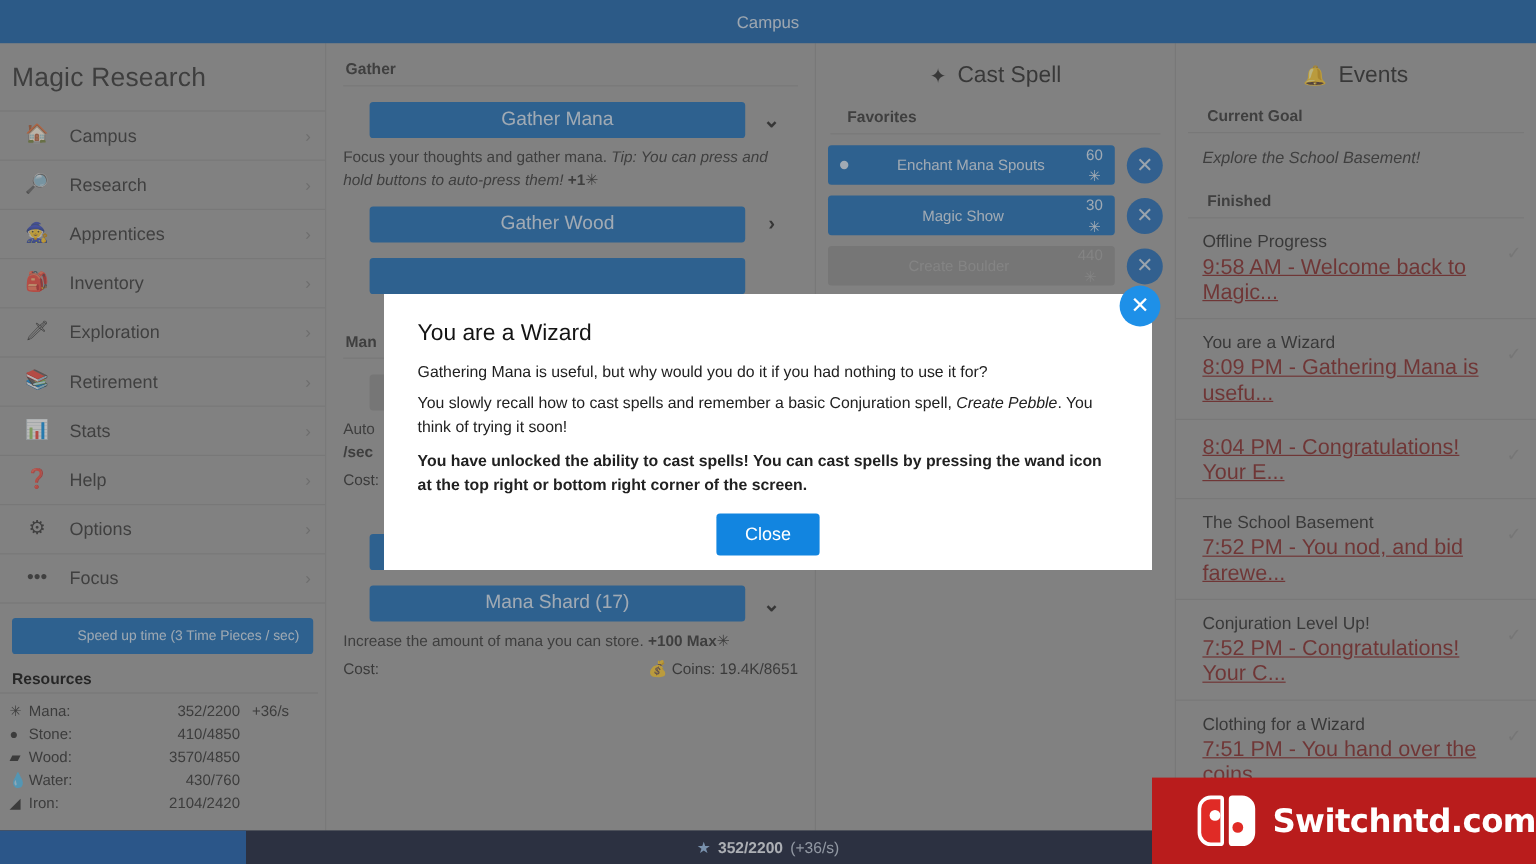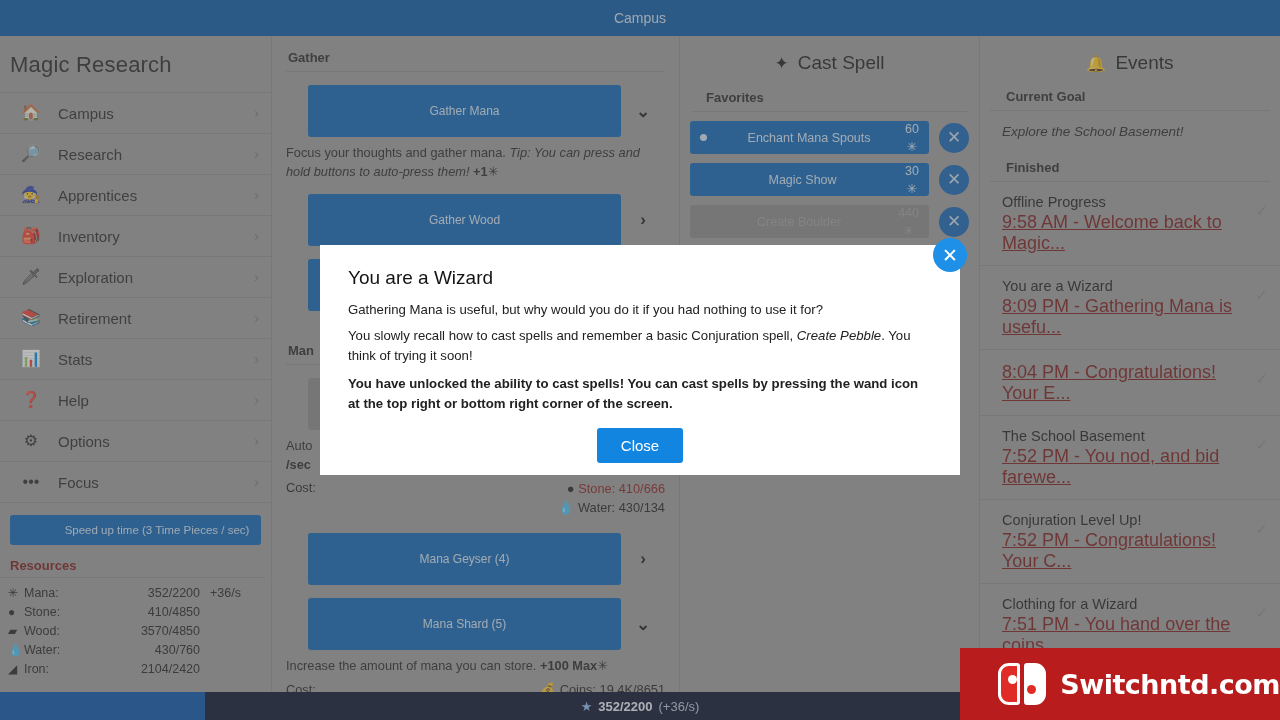--- a/index.html
+++ b/index.html
@@ -89,44 +89,44 @@
     height: 30px;
     background: #0e66b5;
     color: #cfe1f2;
     font-size: 11.5px;
     border-radius: 3px;
     display: flex; align-items: center; justify-content: center;
     cursor: pointer;
     padding-left: 43px;
   }
   .res-head {
-    font-size: 13px; font-weight: bold; color: #7f1d1d;
+    font-size: 13px; font-weight: bold; color: #000000;
     padding: 13px 0 4px 10px;
     border-bottom: 1px solid #8e8e8e;
     margin: 0 6px 0 0;
   }
   .res-list { padding: 5px 10px 0 8px; font-size: 12.5px; color: #262626; }
   .res-row { display: flex; align-items: center; height: 19px; }
   .res-ico { width: 16px; display: inline-block; font-size: 12px; }
   .res-name { width: 84px; }
   .res-val { width: 92px; text-align: right; }
   .res-rate { padding-left: 10px; }
 
   
   .sec-head {
     font-size: 13px; font-weight: bold; color: #2b2b2b;
     padding: 14px 0 6px 2px;
     border-bottom: 1px solid #8e8e8e;
   }
   .act-row { display: flex; align-items: center; margin-top: 13px; }
   .act-btn {
-    flex: 1; height: 52px;
+    flex: 1; height: 30px;
     background: #0e66b5;
     color: #d4e4f4;
-    font-size: 12px;
+    font-size: 16px;
     border-radius: 3px;
     display: flex; align-items: center; justify-content: center;
     cursor: pointer;
     margin-left: 22px;
   }
   .act-btn.disabled { background: #8a8a8a; color: #9f9f9f; }
   .act-exp {
     width: 44px; text-align: center; color: #1d1d1d; font-size: 17px;
     font-weight: bold; cursor: pointer;
   }
@@ -424,21 +424,21 @@
           <span>Water: 430/134</span>
         </span>
       </div>
 
       <div class="act-row" style="margin-top:16px;">
         <div class="act-btn">Mana Geyser (4)</div>
         <div class="act-exp">›</div>
       </div>
 
       <div class="act-row">
-        <div class="act-btn">Mana Shard (5)</div>
+        <div class="act-btn">Mana Shard (17)</div>
         <div class="act-exp">⌄</div>
       </div>
 
       <div class="act-desc">
         <span>Increase the amount of mana you can store. </span><b>+100 Max</b><span class="pixicon">✳</span>
       </div>
 
       <div class="cost-row">
         <span>Cost:</span>
         <span>

